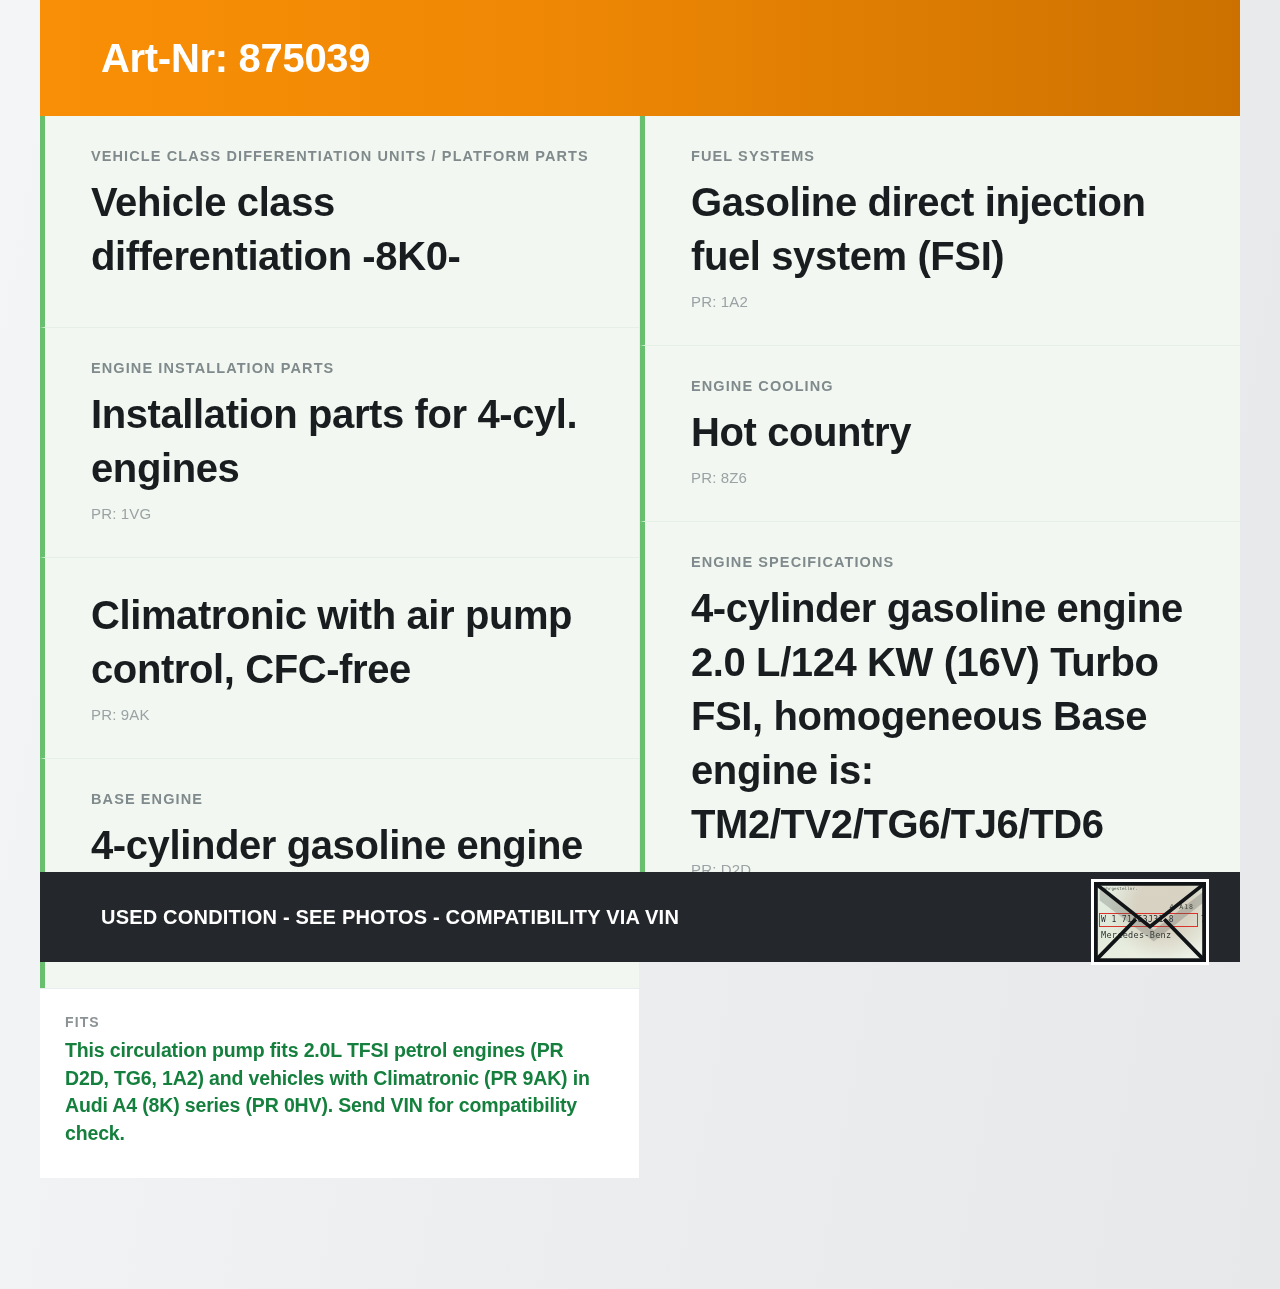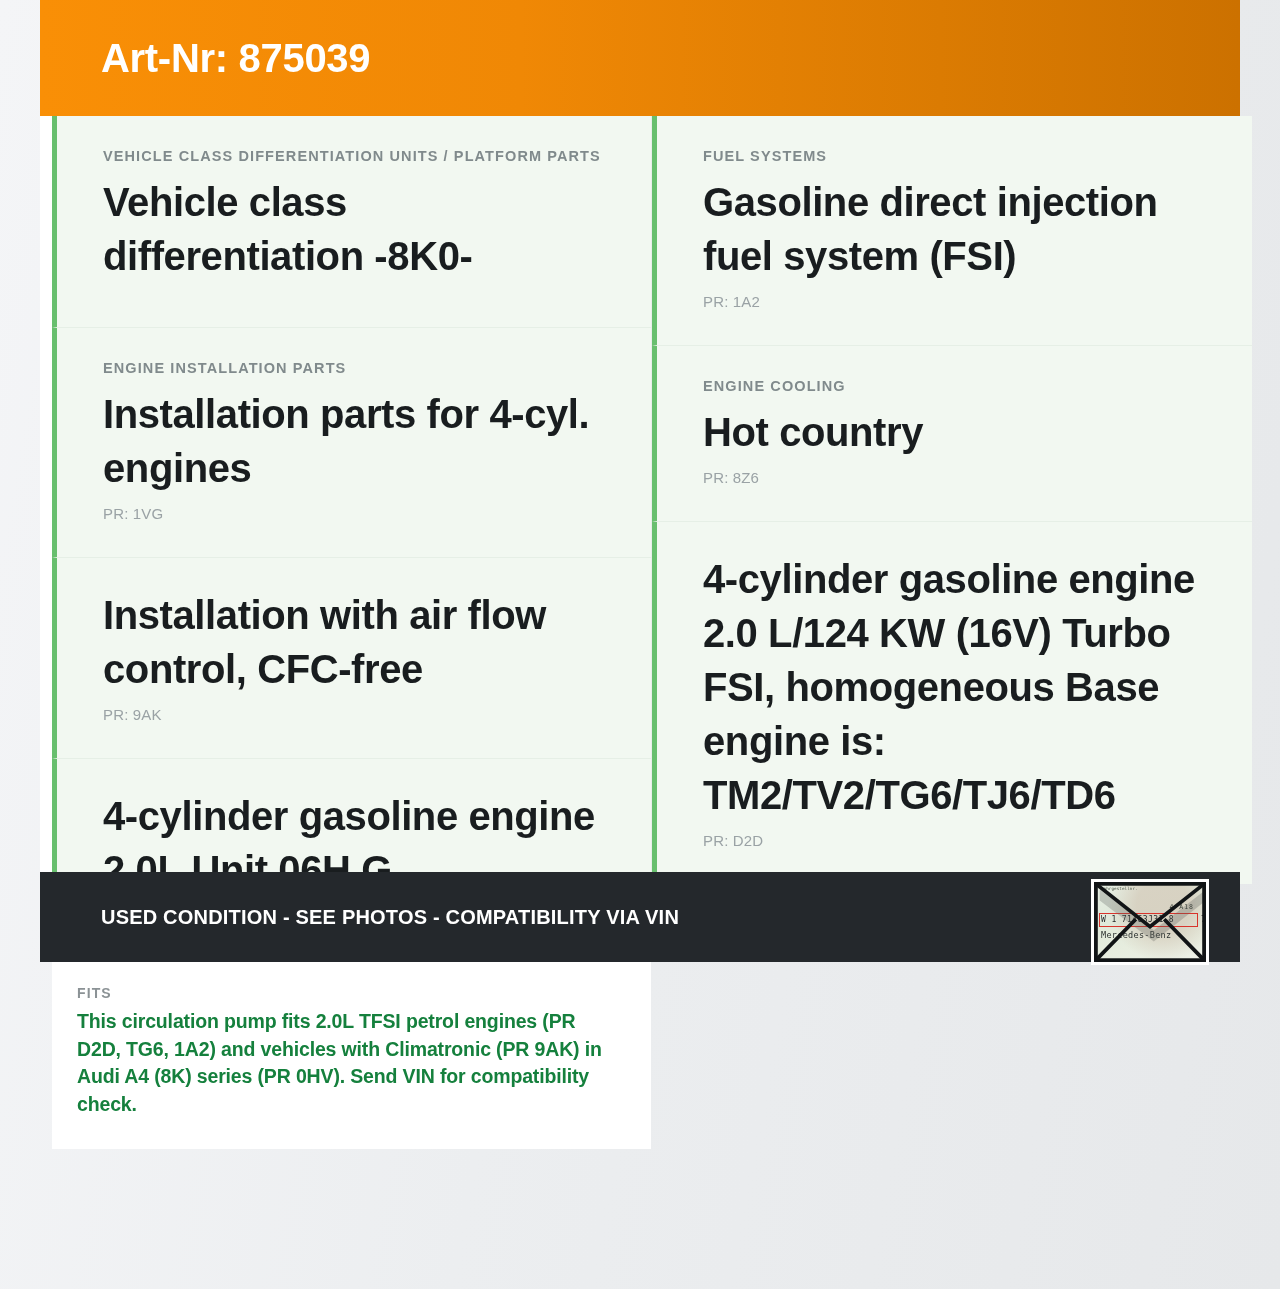--- a/index.html
+++ b/index.html
@@ -44,21 +44,20 @@
     line-height: 1;
   }
 
   
   .columns {
     flex: 1 1 auto;
     display: flex;
     align-items: center;
     position: relative;
     min-height: 0;
-    margin-left: 12px;
   }
 
   .col {
     width: 600px;
     flex: 0 0 600px;
     display: flex;
     flex-direction: column;
     align-self: stretch;
     position: relative;
   }
@@ -226,25 +225,26 @@
         <div class="spec-title">Vehicle class differentiation -8K0-</div>
       </div>
 
       <div class="spec">
         <div class="spec-cat">ENGINE INSTALLATION PARTS</div>
         <div class="spec-title">Installation parts for 4-cyl. engines</div>
         <div class="spec-pr">PR: 1VG</div>
       </div>
 
       <div class="spec">
-        <div class="spec-title">Installation with air flow control, CFC-free</div>
+        <div class="spec-title">Climatronic with air pump control, CFC-free</div>
         <div class="spec-pr">PR: 9AK</div>
       </div>
 
       <div class="spec">
+        <div class="spec-cat">BASE ENGINE</div>
         <div class="spec-title">4-cylinder gasoline engine 2.0L Unit 06H.G</div>
         <div class="spec-pr">PR: TG6</div>
       </div>
 
       <div class="fits">
         <div class="fits-label">FITS</div>
         <div class="fits-text">This circulation pump fits 2.0L TFSI petrol engines (PR D2D, TG6, 1A2) and vehicles with Climatronic (PR 9AK) in Audi A4 (8K) series (PR 0HV). Send VIN for compatibility check.</div>
       </div>
 
       <div class="col-filler"></div>
@@ -258,20 +258,21 @@
         <div class="spec-pr">PR: 1A2</div>
       </div>
 
       <div class="spec">
         <div class="spec-cat">ENGINE COOLING</div>
         <div class="spec-title">Hot country</div>
         <div class="spec-pr">PR: 8Z6</div>
       </div>
 
       <div class="spec">
+        <div class="spec-cat">ENGINE SPECIFICATIONS</div>
         <div class="spec-title">4-cylinder gasoline engine 2.0 L/124 KW (16V) Turbo FSI, homogeneous Base engine is: TM2/TV2/TG6/TJ6/TD6</div>
         <div class="spec-pr">PR: D2D</div>
       </div>
 
       <div class="col-filler"></div>
     </div>
 
   </div>
 
   <div class="footer">

